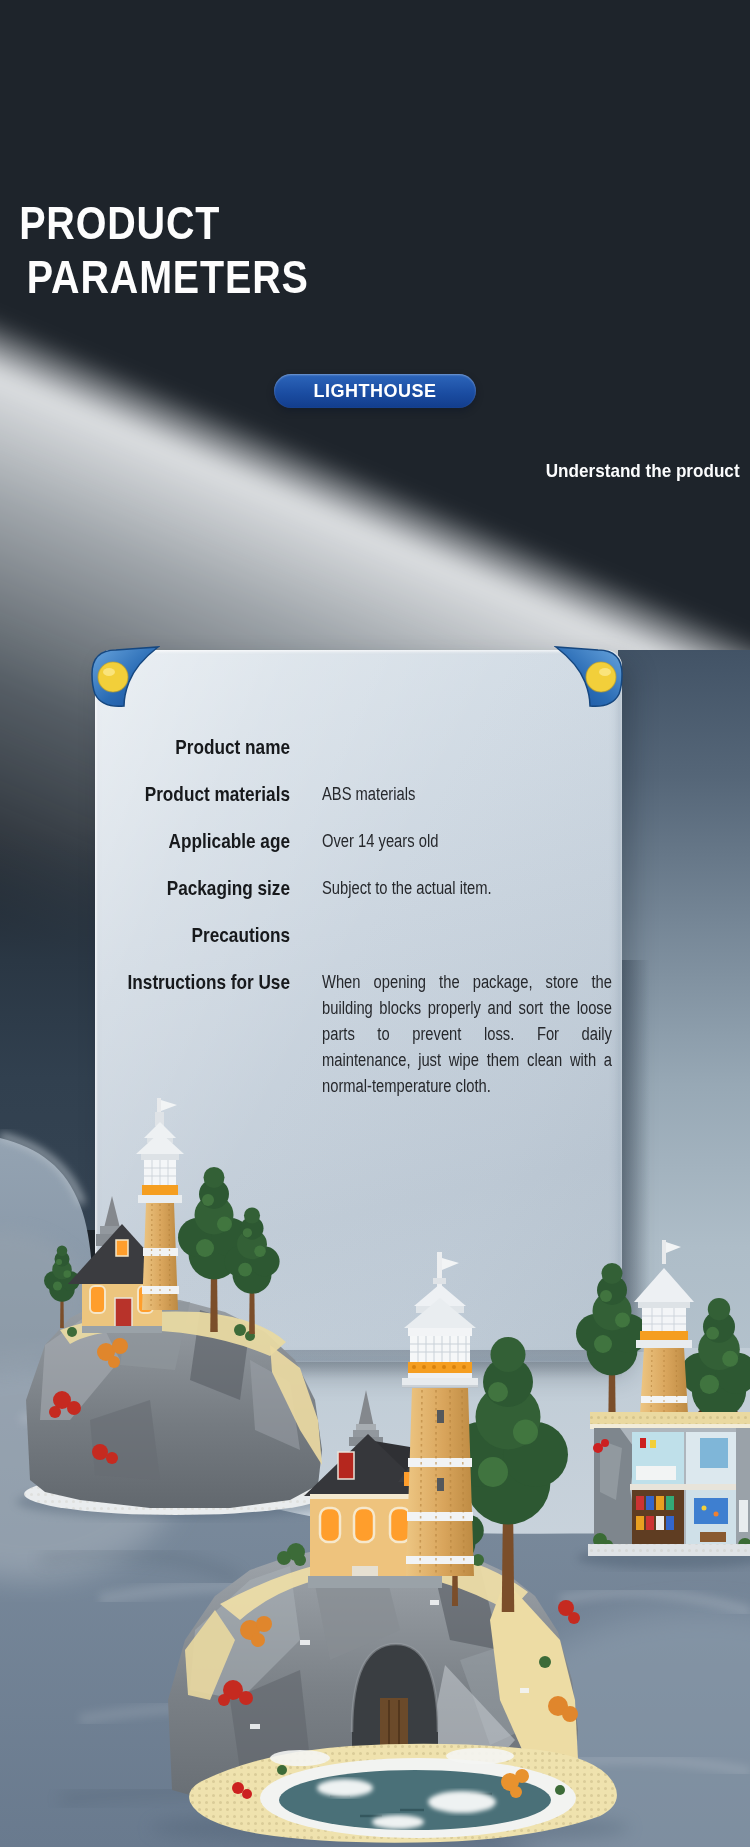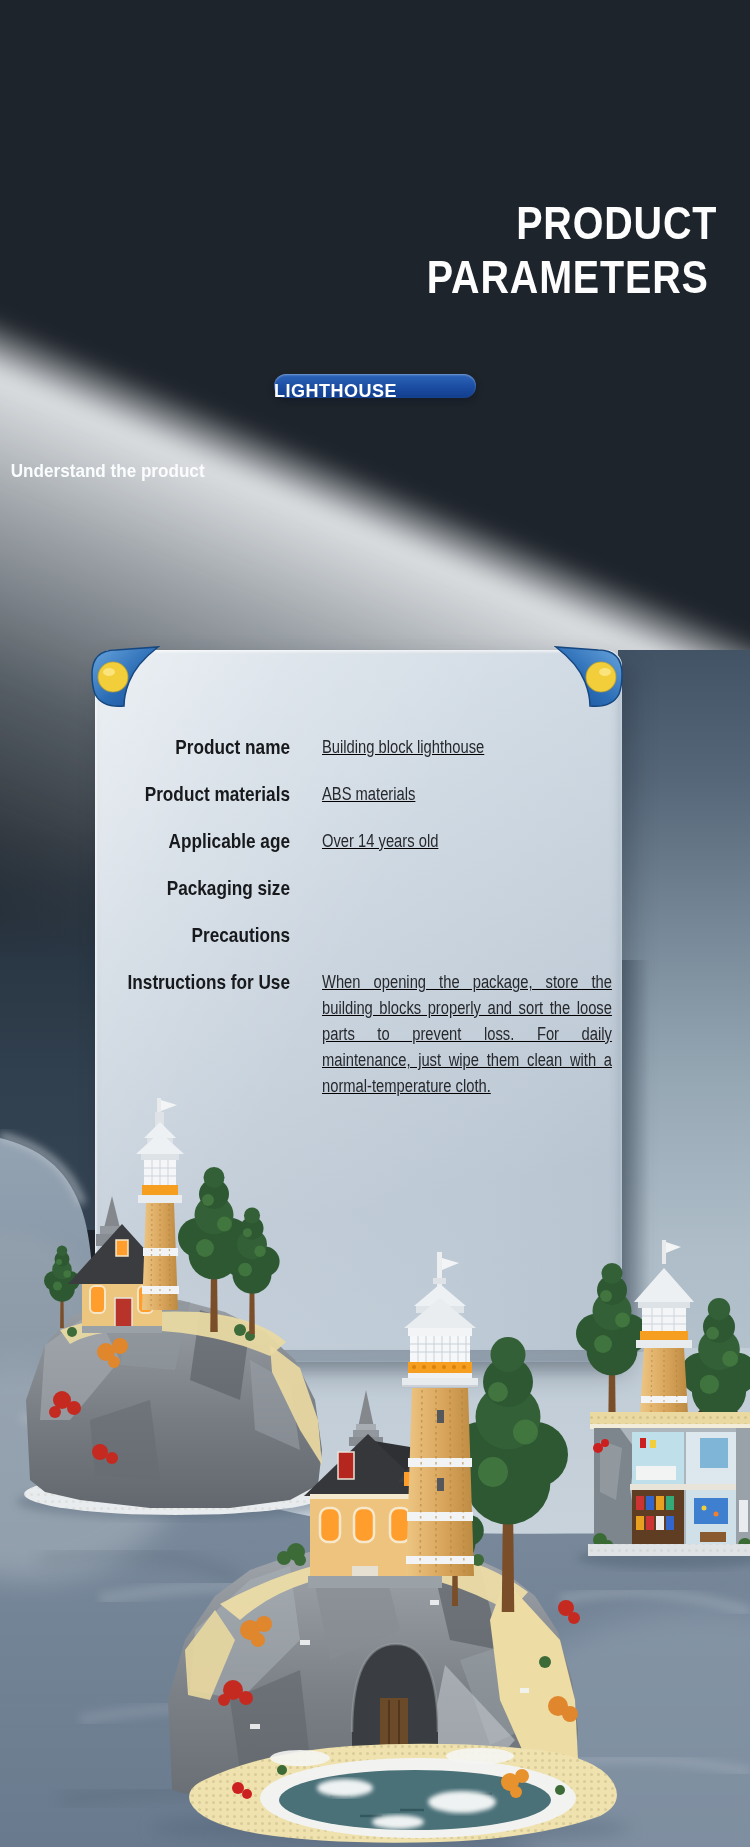--- a/index.html
+++ b/index.html
@@ -14,47 +14,47 @@
     transform:rotate(23deg);transform-origin:0 0;filter:blur(9px);
     background:linear-gradient(180deg,rgba(248,250,252,0) 0%,rgba(248,250,252,.88) 9%,rgba(238,244,248,.62) 30%,rgba(212,224,233,.3) 60%,rgba(188,203,215,0) 100%);}
   .left-dark{position:absolute;left:0;top:830px;width:125px;height:400px;z-index:1;
     background:linear-gradient(180deg,rgba(47,62,77,0) 0%,rgba(44,58,72,.85) 32%,#31404f 62%,#354453 100%);}
   .wall-right{position:absolute;left:618px;top:650px;width:132px;height:905px;z-index:1;
     background:linear-gradient(180deg,#425366 0%,#556678 14%,#758696 30%,#97a8b5 48%,#aebdc8 66%,#bcc9d3 100%);}
   .wall-bottom{position:absolute;left:0;top:1348px;width:750px;height:212px;z-index:1;
     background:linear-gradient(180deg,#c0ccd6,#c9d3dc);}
 
   
-  .title{position:absolute;left:12px;top:196px;width:724px;z-index:4;text-align:right;
+  .title{position:absolute;left:0;top:196px;width:724px;z-index:4;text-align:left;
     color:#fdfdfd;font-weight:700;font-size:47px;line-height:54px;letter-spacing:1px;}
   .title span{display:inline-block;transform:scaleX(.84);}
   .badge{position:absolute;left:50%;top:374px;transform:translateX(-50%);z-index:4;
-    width:202px;height:24px;line-height:34px;border-radius:17px;
+    width:202px;height:34px;line-height:34px;text-align:center;border-radius:17px;
     background:linear-gradient(180deg,#2d66bb 0%,#1b4da2 55%,#123d8d 100%);
     color:#fff;font-weight:700;font-size:18px;letter-spacing:.5px;
     box-shadow:0 3px 7px rgba(8,18,38,.4),inset 0 1px 2px rgba(255,255,255,.35);}
-  .subtitle{position:absolute;left:0;top:460px;width:750px;z-index:4;text-align:left;
+  .subtitle{position:absolute;left:0;top:460px;width:750px;z-index:4;text-align:right;
     color:#fbfcfd;font-weight:700;font-size:19px;}
   .subtitle span{display:inline-block;transform:scaleX(.9);}
 
   
   .card{position:absolute;left:95px;top:650px;width:527px;height:712px;z-index:2;
     border-radius:16px;
     background:linear-gradient(168deg,#d8e1e9 0%,#ccd6e0 40%,#c2cdd8 75%,#c7d2dc 100%);
     box-shadow:inset 0 2px 3px rgba(255,255,255,.7),
                inset 2px 0 2px rgba(255,255,255,.45),
                inset -3px -5px 10px rgba(110,130,150,.35),
                10px 12px 26px rgba(18,28,40,.28);}
   .card::before{content:'';position:absolute;inset:0;border-radius:inherit;pointer-events:none;
     background:linear-gradient(118deg,rgba(255,255,255,.5) 0%,rgba(255,255,255,.2) 22%,rgba(255,255,255,0) 46%,rgba(140,160,178,.1) 75%,rgba(118,138,156,.18) 100%);}
   .corner{position:absolute;z-index:3;width:74px;height:68px;}
   .corner.left{left:86px;top:644px;}
   .corner.right{left:554px;top:644px;transform:scaleX(-1);}
 
-  .params{position:relative;padding:84px 0 0 5px;text-decoration:underline;}
+  .params{position:relative;padding:84px 0 0 5px;}
   .row{display:flex;gap:32px;margin-bottom:21px;}
   .lbl{position:relative;width:190px;height:26px;flex:none;}
   .lbl span{position:absolute;right:0;top:0;display:block;width:232px;
     transform:scaleX(.819);transform-origin:100% 50%;
     text-align:right;white-space:nowrap;
     font-weight:700;font-size:21px;line-height:26px;color:#17191c;}
   .val{width:290px;flex:none;}
   .val span{display:block;width:354px;transform:scaleX(.819);transform-origin:0 0;
     text-align:justify;font-size:18px;line-height:26px;color:#26282c;}
 
@@ -82,43 +82,43 @@
   <div class="subtitle">
     <span>Understand the product</span>
   </div>
 
   <div class="card">
     <div class="params">
       <div class="row">
         <div class="lbl">
             <span>Product name</span>
           </div>
-        <div class="val">
-            <span>Building block lighthouse</span>
-          </div>
       </div>
       <div class="row">
         <div class="lbl">
             <span>Product materials</span>
           </div>
         <div class="val">
             <span>ABS materials</span>
           </div>
       </div>
       <div class="row">
         <div class="lbl">
             <span>Applicable age</span>
           </div>
         <div class="val">
             <span>Over 14 years old</span>
           </div>
       </div>
       <div class="row">
         <div class="lbl">
             <span>Packaging size</span>
+          </div>
+        <div class="val">
+            <span>Subject to the actual item.</span>
           </div>
       </div>
       <div class="row">
         <div class="lbl">
             <span>Precautions</span>
           </div>
       </div>
       <div class="row">
         <div class="lbl">
             <span>Instructions for Use</span>

